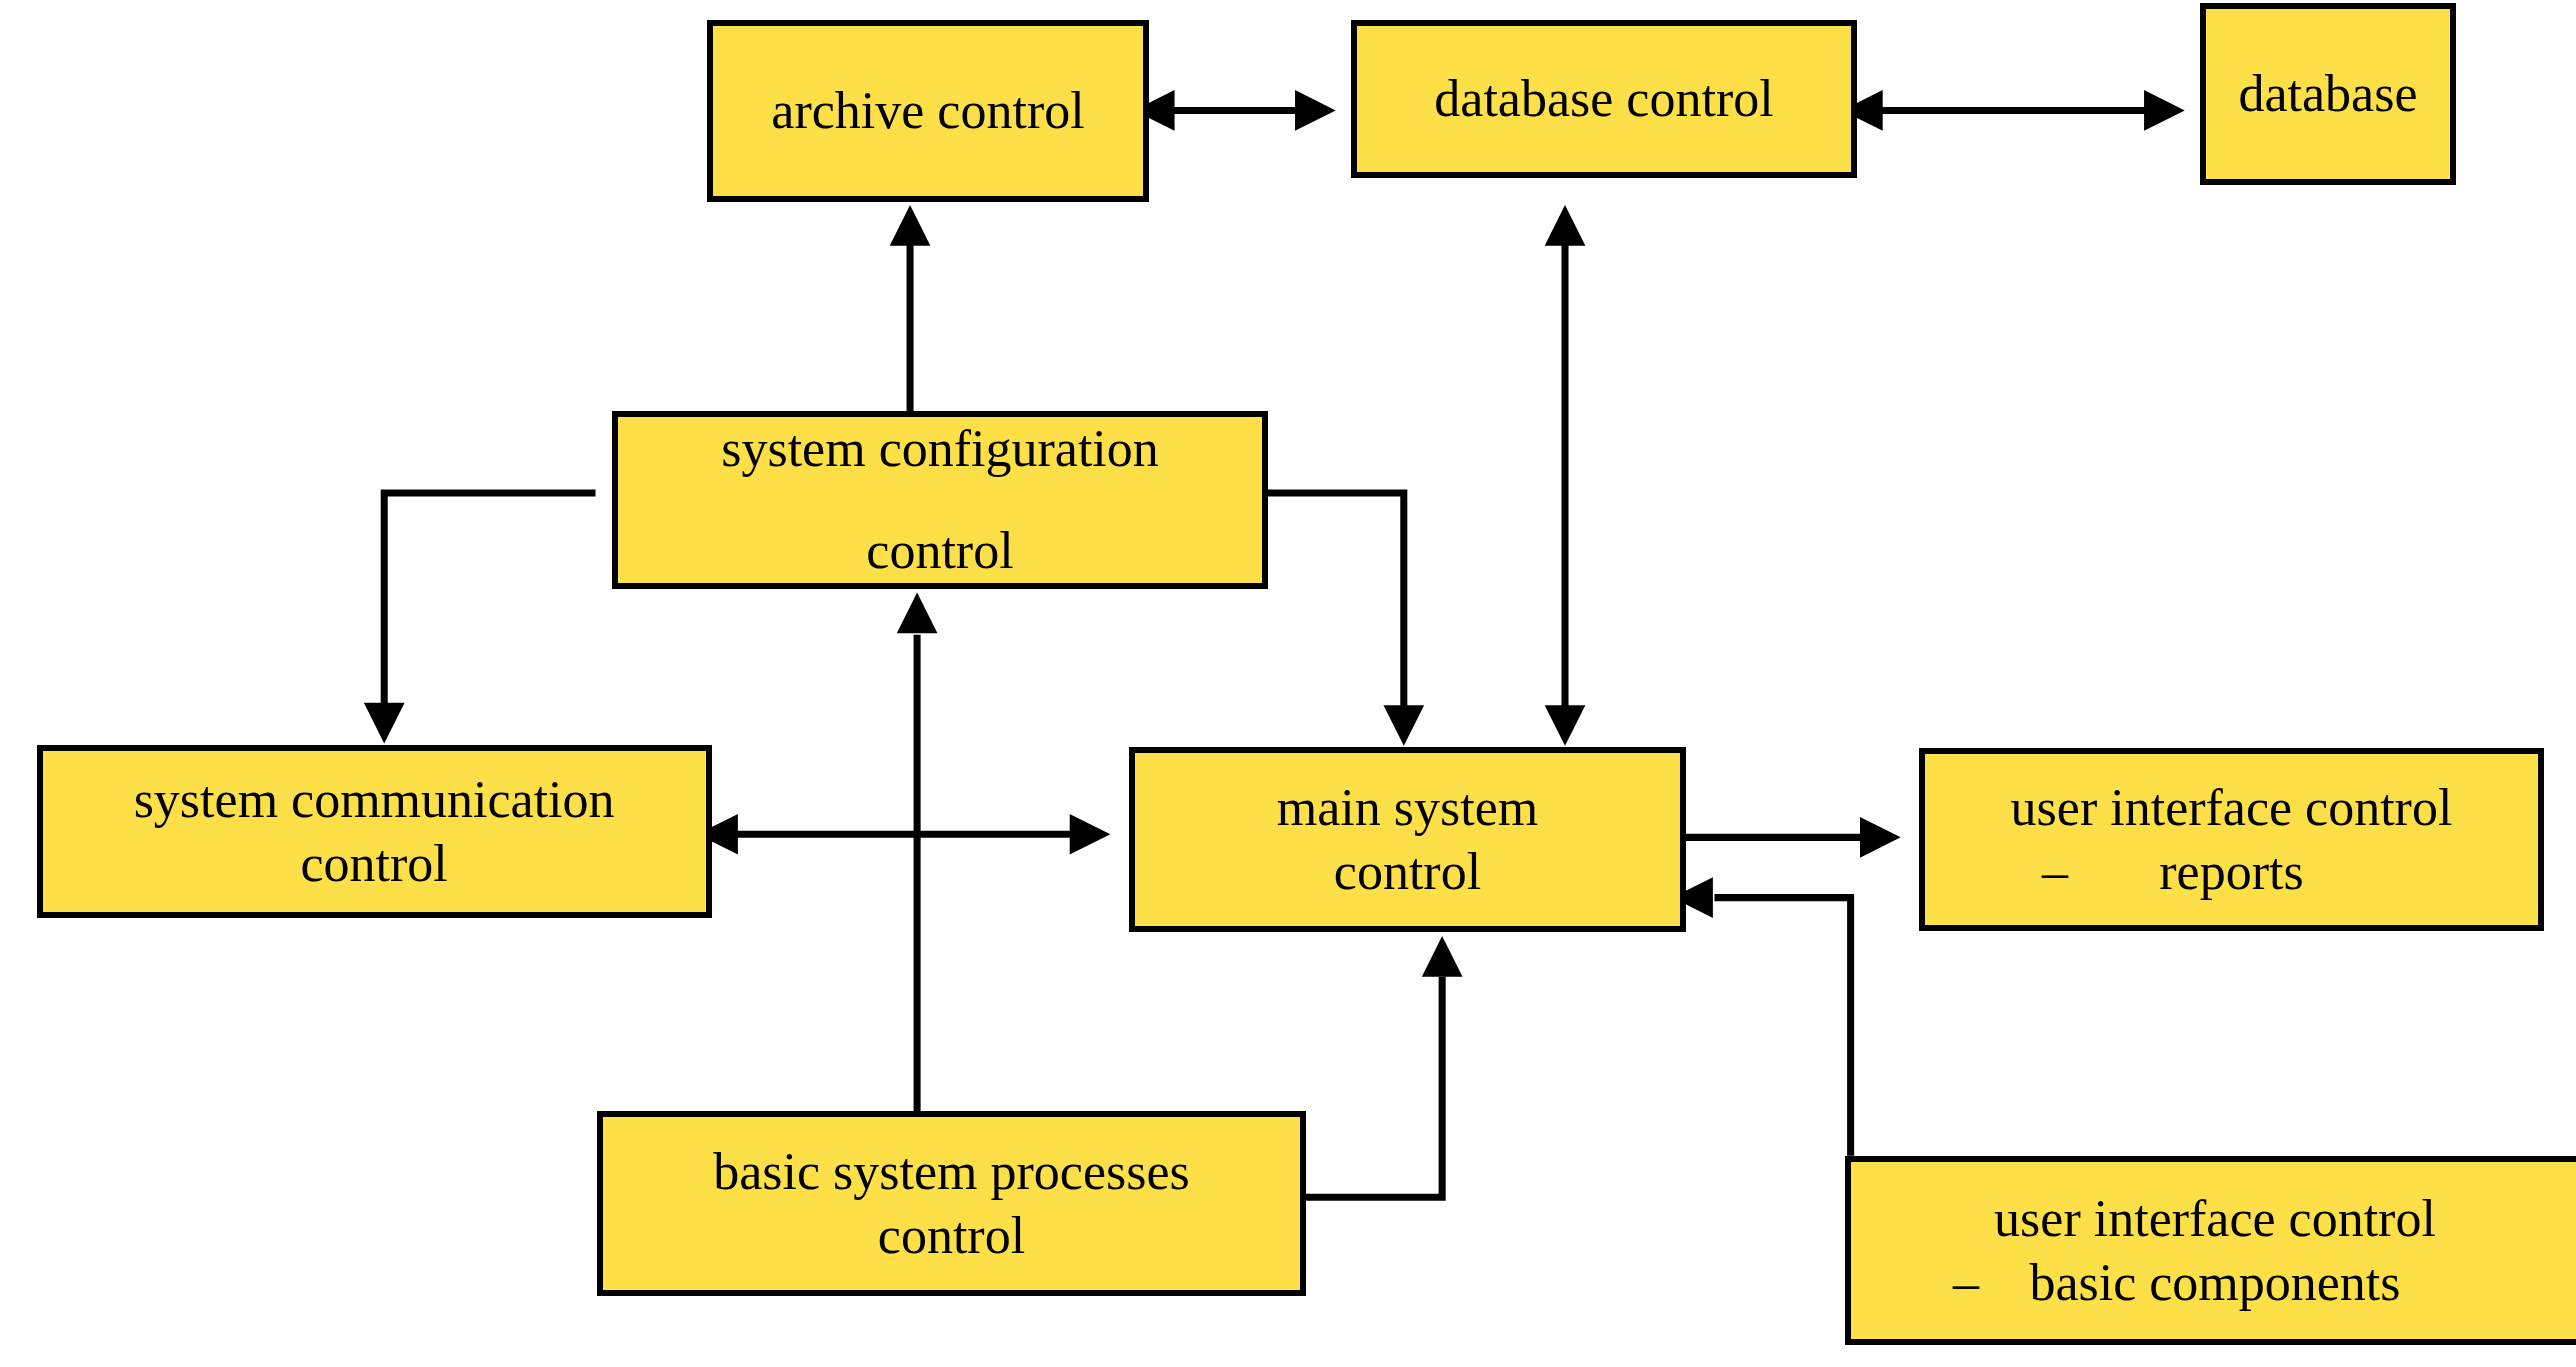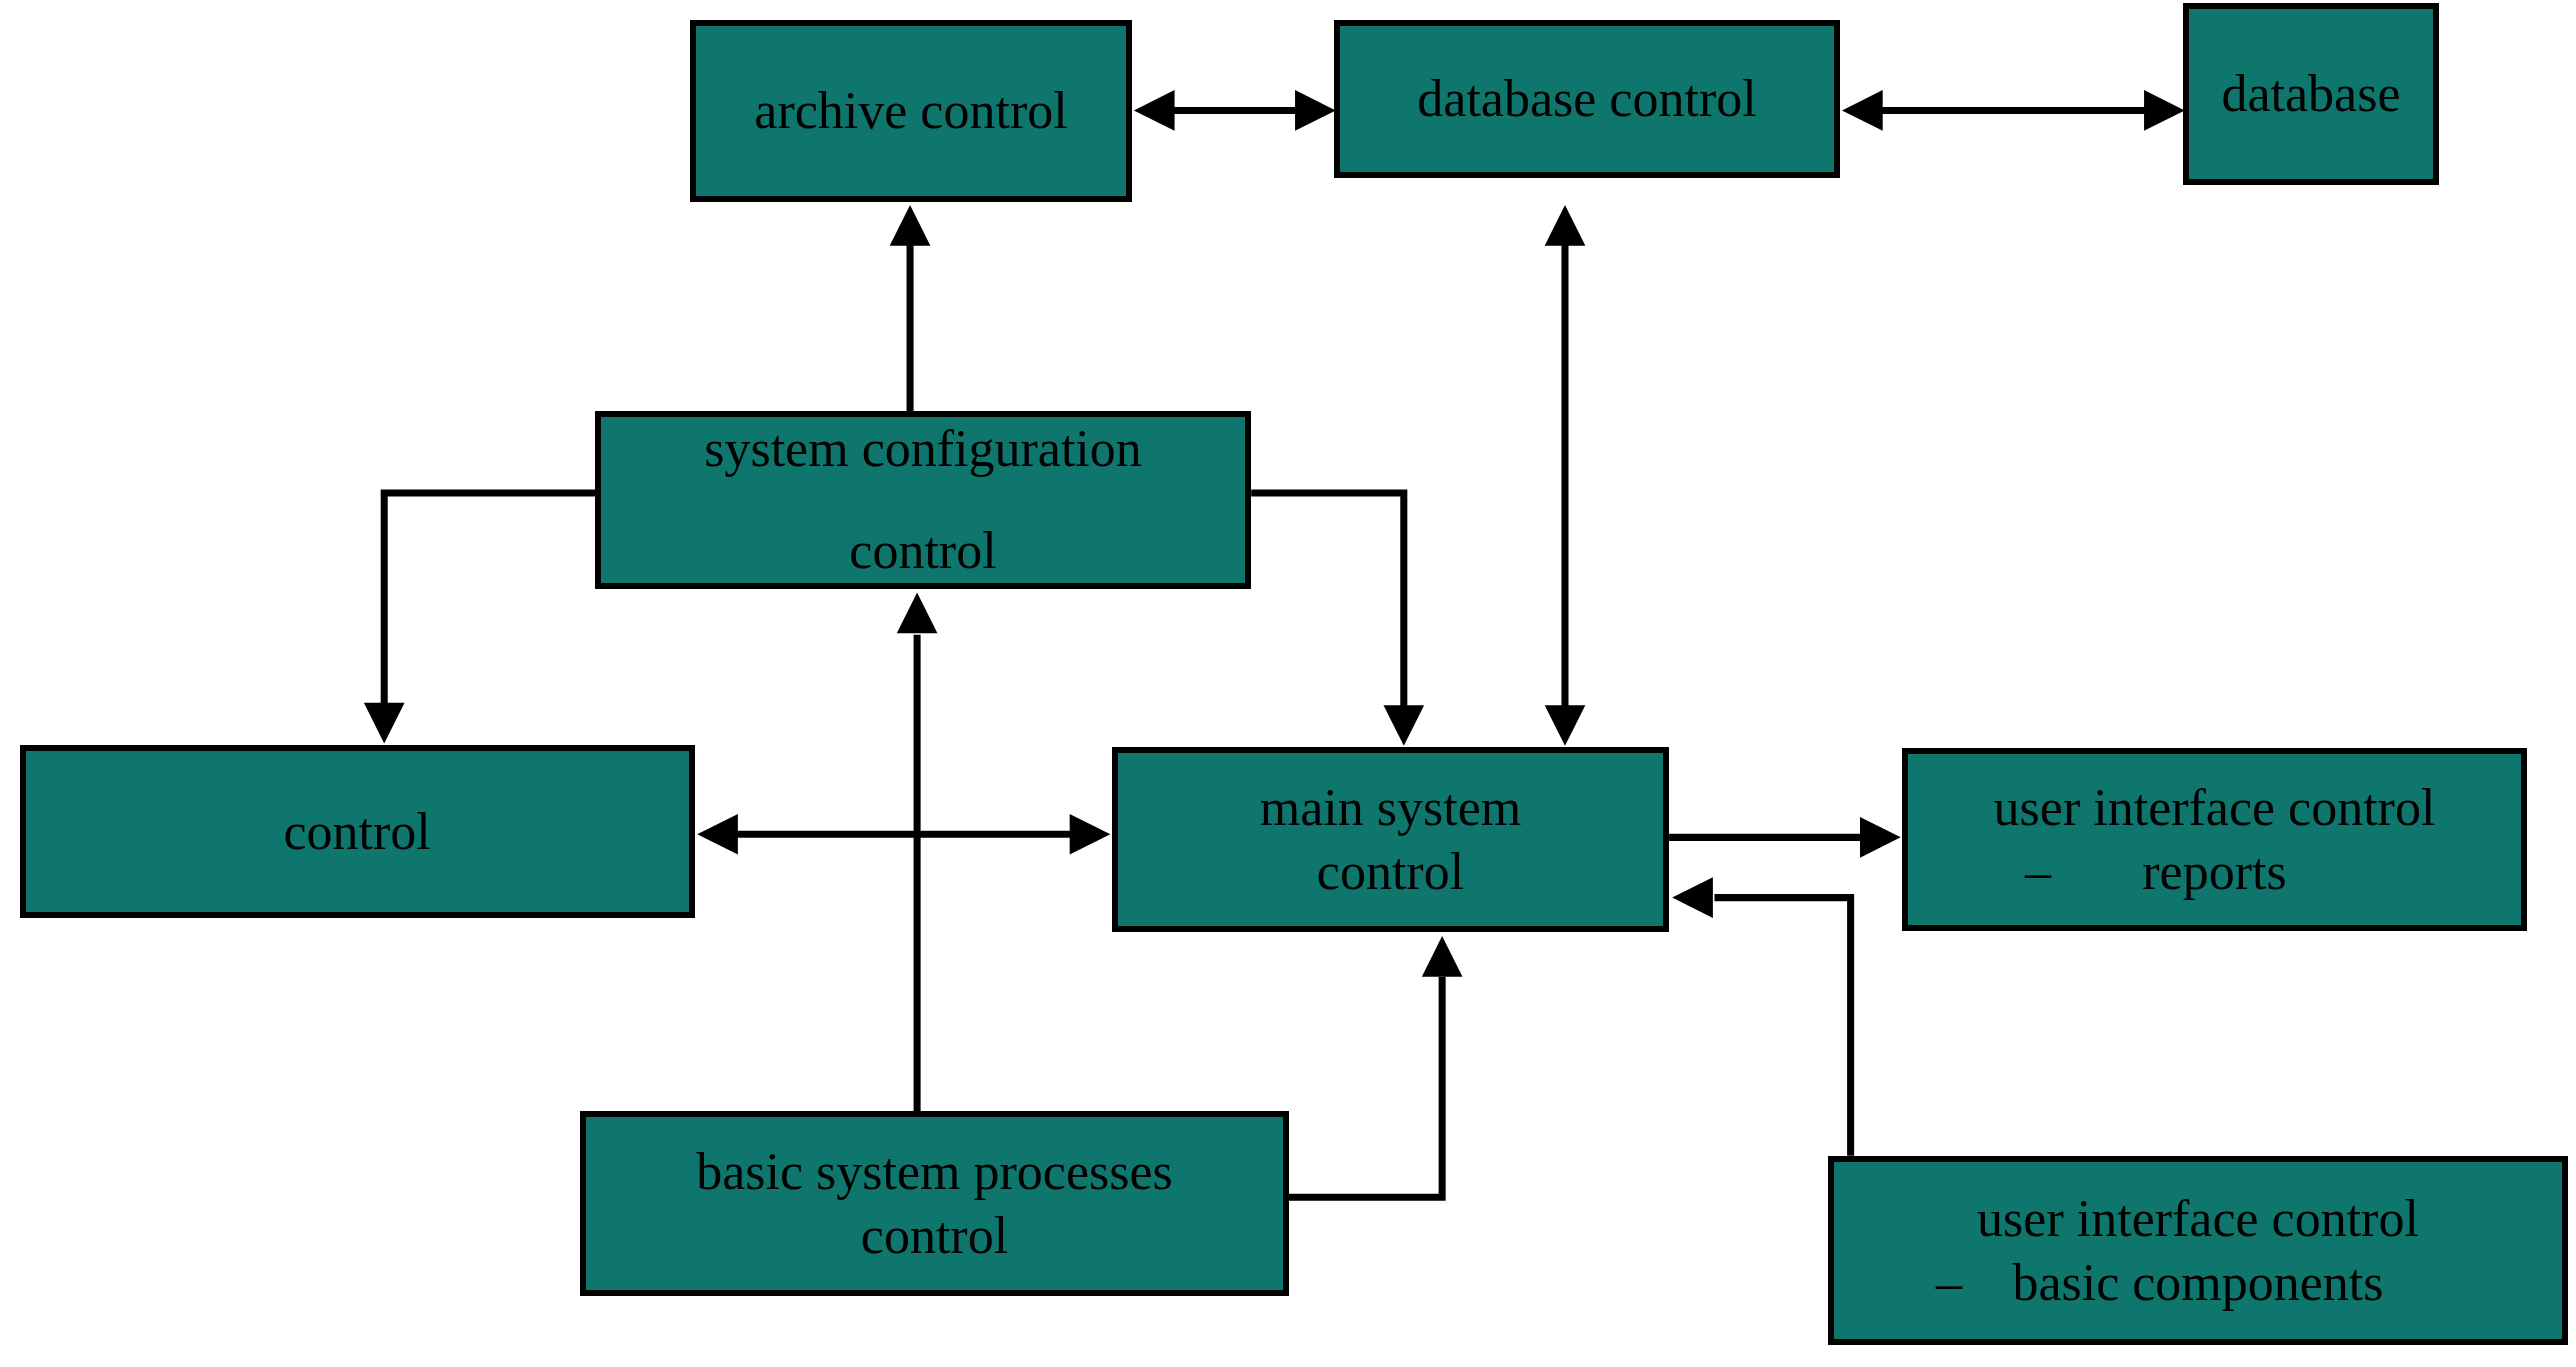--- a/index.html
+++ b/index.html
@@ -16,29 +16,30 @@
   .wires line, .wires polyline {
     stroke: #000000;
     stroke-width: 9;
     fill: none;
   }
   .wires polygon { fill: #000000; stroke: none; }
   .node {
     position: absolute;
     box-sizing: border-box;
     border: 6.3px solid #000000;
-    background: #0f766e;
+    background: #fde047;
     display: flex;
     flex-direction: column;
     align-items: center;
     justify-content: center;
     text-align: center;
     font-size: 52px;
     line-height: 64px;
     white-space: nowrap;
+    margin-left: 17px;
   }
   .l1, .l2 { display: block; width: 100%; }
   .dashline { position: relative; }
   .dashline .dash { position: absolute; top: 0; }
   
   #n-archive   { left: 690px;  top: 19.6px;   width: 442px; height: 182px; }
   #n-dbctl     { left: 1334px; top: 19.6px;   width: 506px; height: 158px; }
   #n-db        { left: 2183px; top: 3px;   width: 256px; height: 182px; }
   #n-config    { left: 595px;  top: 411px;  width: 656px; height: 178px; gap: 38px; }
   #n-comm      { left: 19.6px;   top: 745px;  width: 675px; height: 173px; }
@@ -127,20 +128,21 @@
   <div class="node" id="n-db">
     <span class="l1">database</span>
   </div>
 
   <div class="node" id="n-config">
     <span class="l1">system configuration</span>
     <span class="l2">control</span>
   </div>
 
   <div class="node" id="n-comm">
+    <span class="l1">system communication</span>
     <span class="l2">control</span>
   </div>
 
   <div class="node" id="n-main">
     <span class="l1">main system</span>
     <span class="l2">control</span>
   </div>
 
   <div class="node" id="n-reports">
     <span class="l1">user interface control</span>

